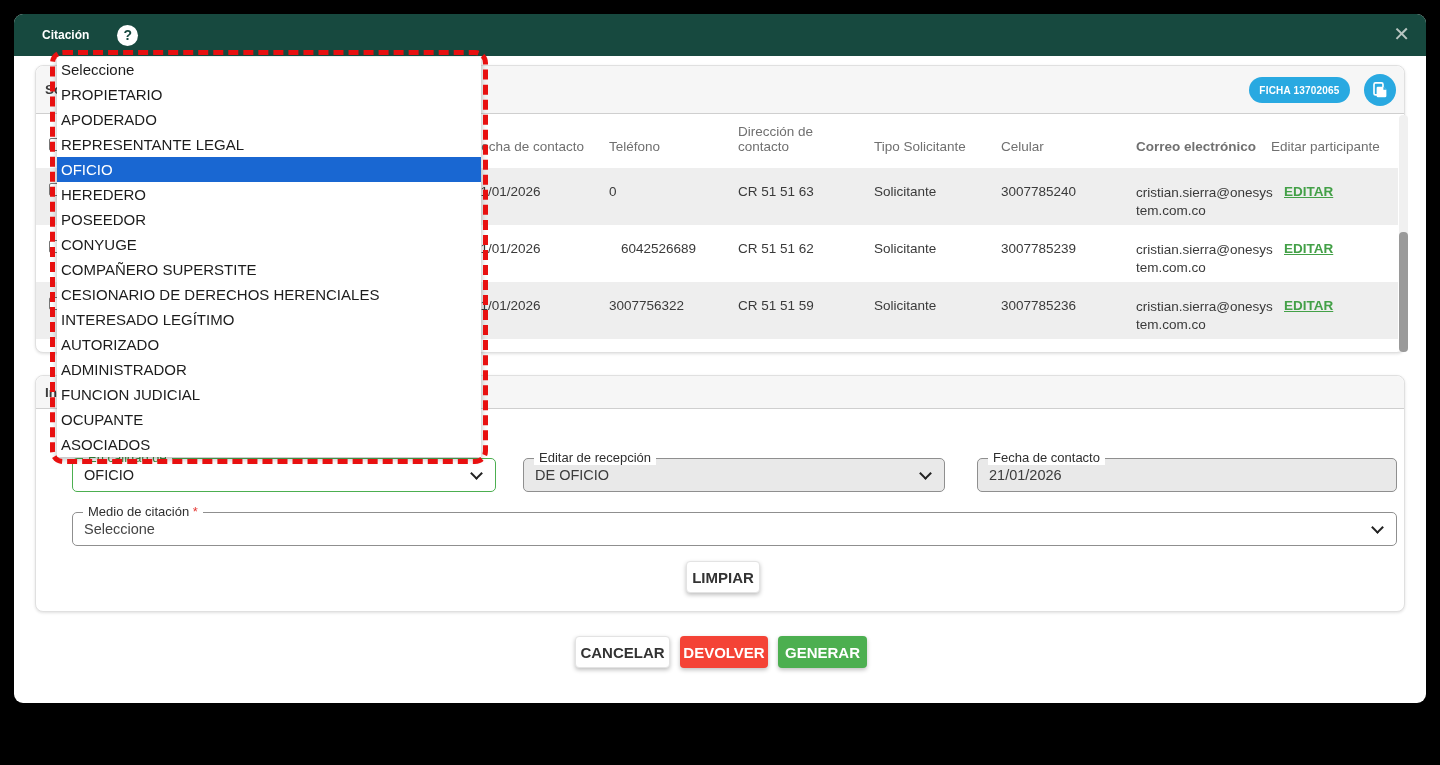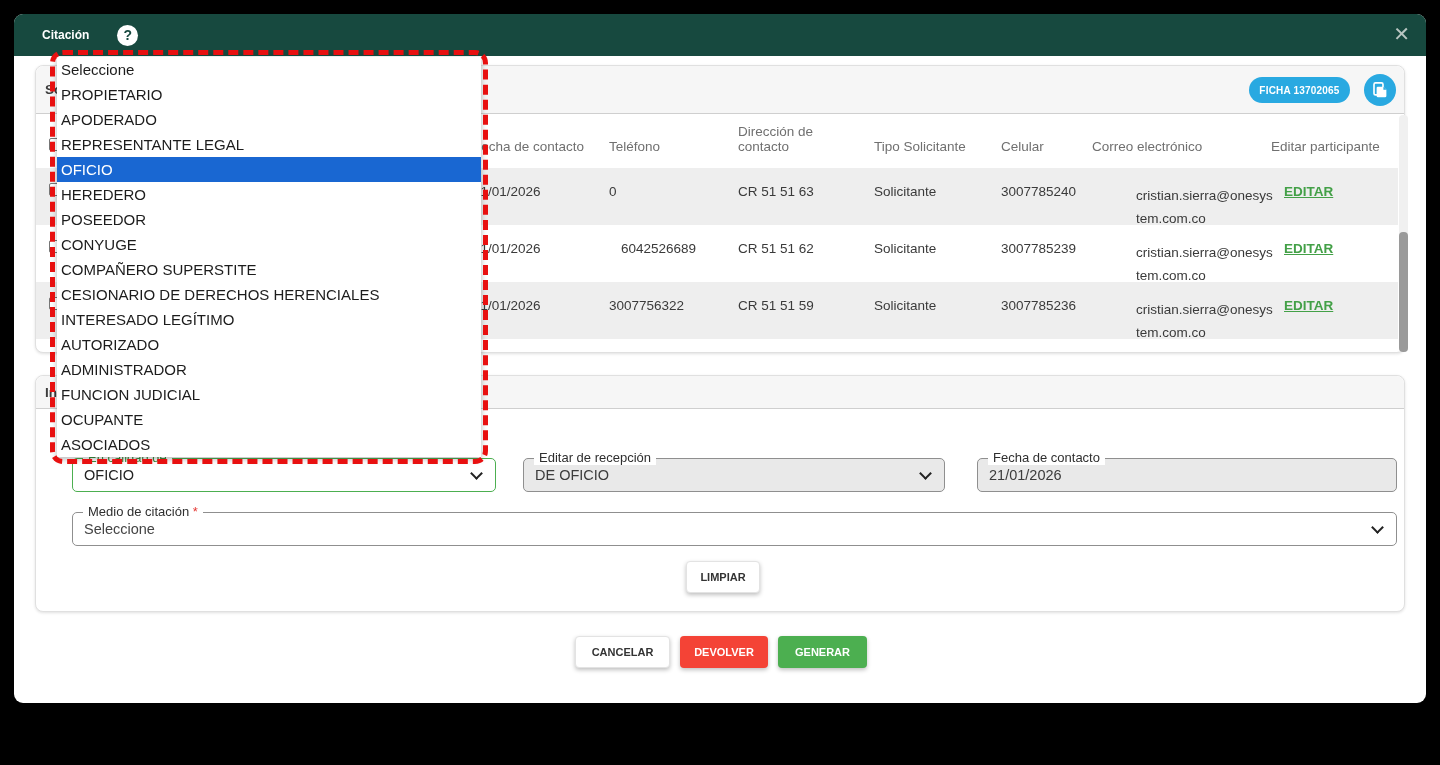--- a/index.html
+++ b/index.html
@@ -19,42 +19,42 @@
   .sec1 { left:21px; top:51px; width:1370px; height:288px; }
   .sec1 .card-band { height:48px; }
   .sec1-title { position:absolute; left:9px; top:16px; }
   .ficha-badge { position:absolute; left:1213px; top:11px; width:101px; height:26px; background:#29a9e1; border-radius:13px; color:#fff; font-size:10px; font-weight:bold; display:flex; align-items:center; justify-content:center; letter-spacing:.2px; }
   .copy-btn { position:absolute; left:1328px; top:8px; width:32px; height:32px; border-radius:50%; background:#29a9e1; display:flex; align-items:center; justify-content:center; cursor:pointer; }
 
   .thead { position:absolute; left:0; top:48px; width:1362px; height:54px; background:#fff; }
   .thead span { position:absolute; bottom:14px; font-size:13.5px; color:#707070; }
   .trow { position:absolute; left:0; width:1362px; height:57px; font-size:13.5px; color:#3a3a3a; }
   .trow span { position:absolute; top:16px; }
-  .cell-correo { width:140px; word-break:break-all; line-height:23px; }
+  .cell-correo { width:140px; word-break:break-all; line-height:18px; }
   .edit-link { color:#43a047; font-weight:bold; text-decoration:underline; cursor:pointer; }
   .cb { position:absolute; width:13px; height:13px; border:1.5px solid #767676; border-radius:2px; background:#fff; }
   .scroll-track { position:absolute; left:1363px; top:49px; width:9px; height:237px; background:#f0f0f0; border-radius:4px; }
   .scroll-thumb { position:absolute; left:0; top:117px; width:9px; height:120px; background:#9a9a9a; border-radius:4px; }
 
   .sec2 { left:21px; top:361px; width:1370px; height:237px; }
   .sec2 .card-band { height:33px; }
   .sec2-title { position:absolute; left:9px; top:9px; }
   .ra-frag { position:absolute; left:23px; top:43px; }
 
   .field { position:absolute; height:34px; border-radius:5px; background:#fff; }
   .field .flabel { position:absolute; left:10px; top:-9px; background:#fff; padding:0 5px; font-size:13px; color:#2f2f2f; white-space:nowrap; }
   .field .fvalue { position:absolute; left:11px; top:8px; font-size:14.5px; color:#222; }
   .field.green { border:1.5px solid #4caf50; }
   .field.green .flabel { color:#3d9140; }
   .field.gray { border:1px solid #8f8f8f; background:#e9e9e9; }
   .field.plain { border:1px solid #8f8f8f; }
   .chev { position:absolute; right:14px; top:10px; width:9px; height:9px; border-right:2px solid #222; border-bottom:2px solid #222; transform:rotate(45deg); }
   .req { color:#e53935; }
 
-  .btn { position:absolute; height:32px; border-radius:4px; font-size:11px; font-weight:bold; display:flex; align-items:center; justify-content:center; cursor:pointer; box-shadow:0 2px 4px rgba(0,0,0,.25); }
+  .btn { position:absolute; height:32px; border-radius:4px; font-size:15px; font-weight:bold; display:flex; align-items:center; justify-content:center; cursor:pointer; box-shadow:0 2px 4px rgba(0,0,0,.25); }
   .btn-white { background:#fff; color:#333; border:1px solid #e3e3e3; }
   .btn-red { background:#f44336; color:#fff; }
   .btn-green { background:#4caf50; color:#fff; }
 
   .dropdown { position:absolute; left:43px; top:43px; width:424px; height:400px; background:#fff; box-shadow:0 2px 6px rgba(0,0,0,.3); z-index:20; overflow:hidden; }
   .dd-item { height:25px; line-height:25px; padding-left:4px; font-size:15px; color:#1c1c1c; white-space:nowrap; cursor:default; }
   .dd-item.selected { background:#1967d2; color:#fff; }
   .annotation { position:absolute; left:36px; top:36px; width:438px; height:414px; border:5px dashed #e81010; border-radius:13px; z-index:21; pointer-events:none; }
 </style>
 </head>
@@ -82,21 +82,21 @@
         </div>
       </div>
 
       <div class="thead">
         <span class="cb" style="left:13px; bottom:17px;"></span>
         <span style="left:437px;">Fecha de contacto</span>
         <span style="left:573px;">Teléfono</span>
         <span style="left:702px; width:100px;">Dirección de contacto</span>
         <span style="left:838px;">Tipo Solicitante</span>
         <span style="left:965px;">Celular</span>
-        <span style="left:1056px;">Correo electrónico</span>
+        <span style="left:1100px;font-weight:bold;">Correo electrónico</span>
         <span style="left:1235px;">Editar participante</span>
       </div>
 
       <div class="trow" style="top:102px; background:#eeeeee;">
         <span class="cb" style="left:13px; top:15px;"></span>
         <span style="left:437px;">21/01/2026</span>
         <span style="left:573px;">0</span>
         <span style="left:702px;">CR 51 51 63</span>
         <span style="left:838px;">Solicitante</span>
         <span style="left:965px;">3007785240</span>

